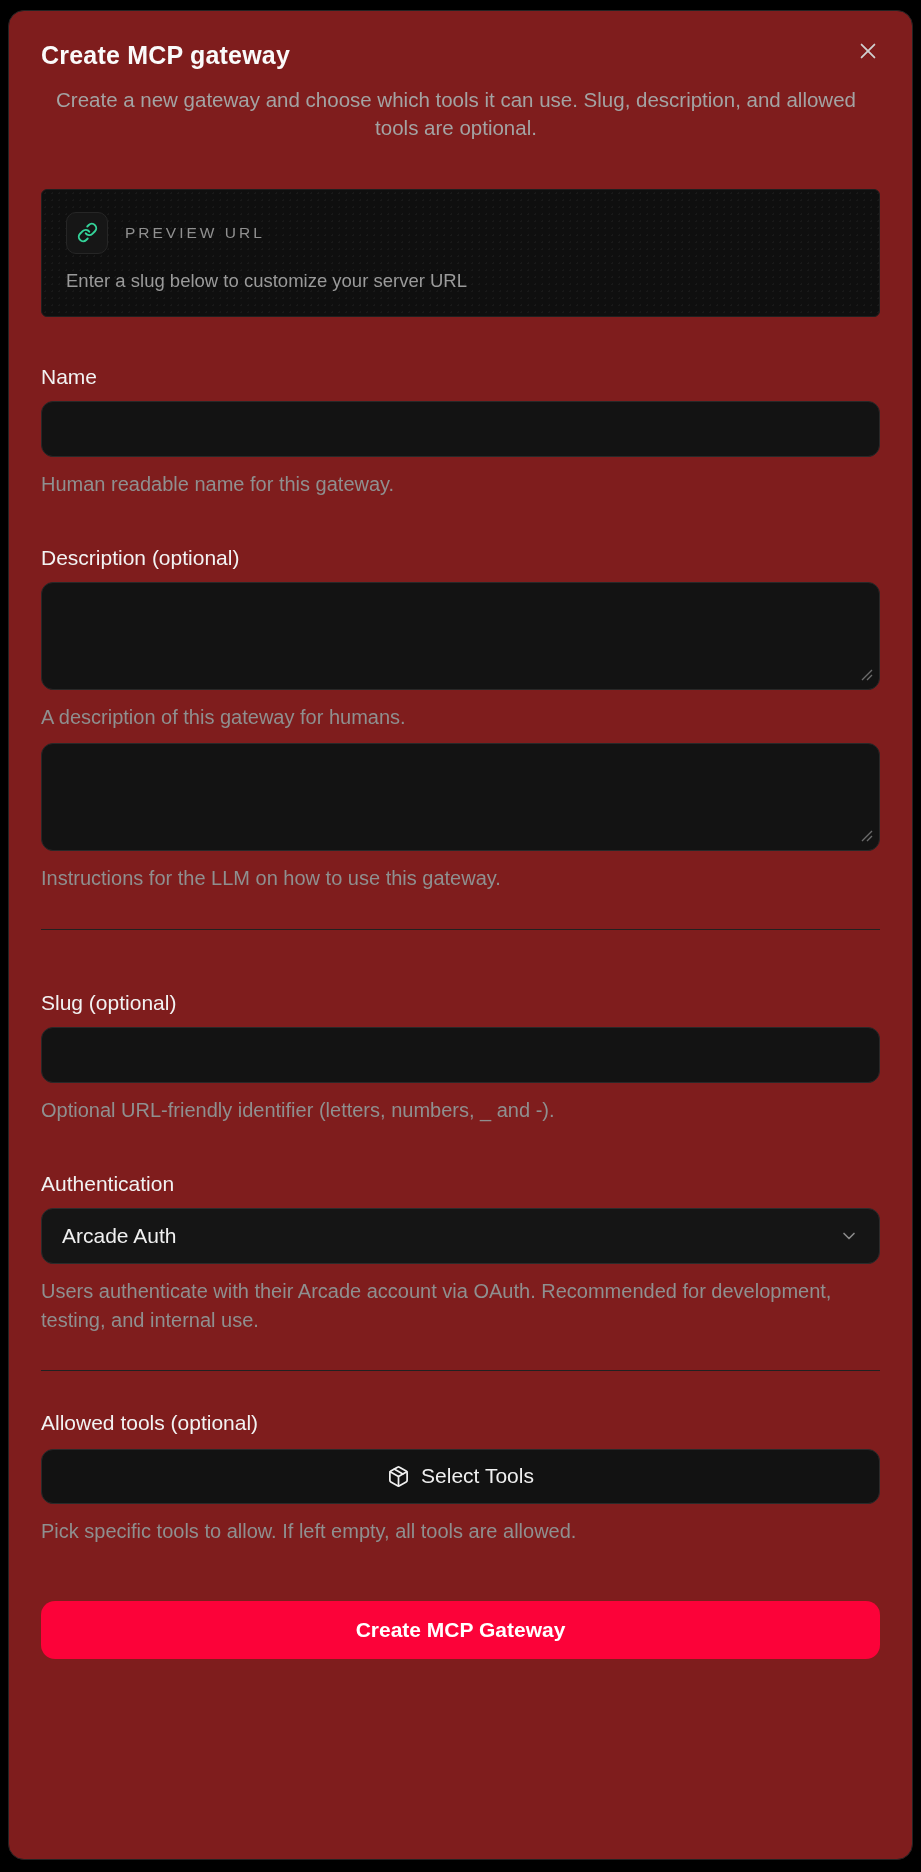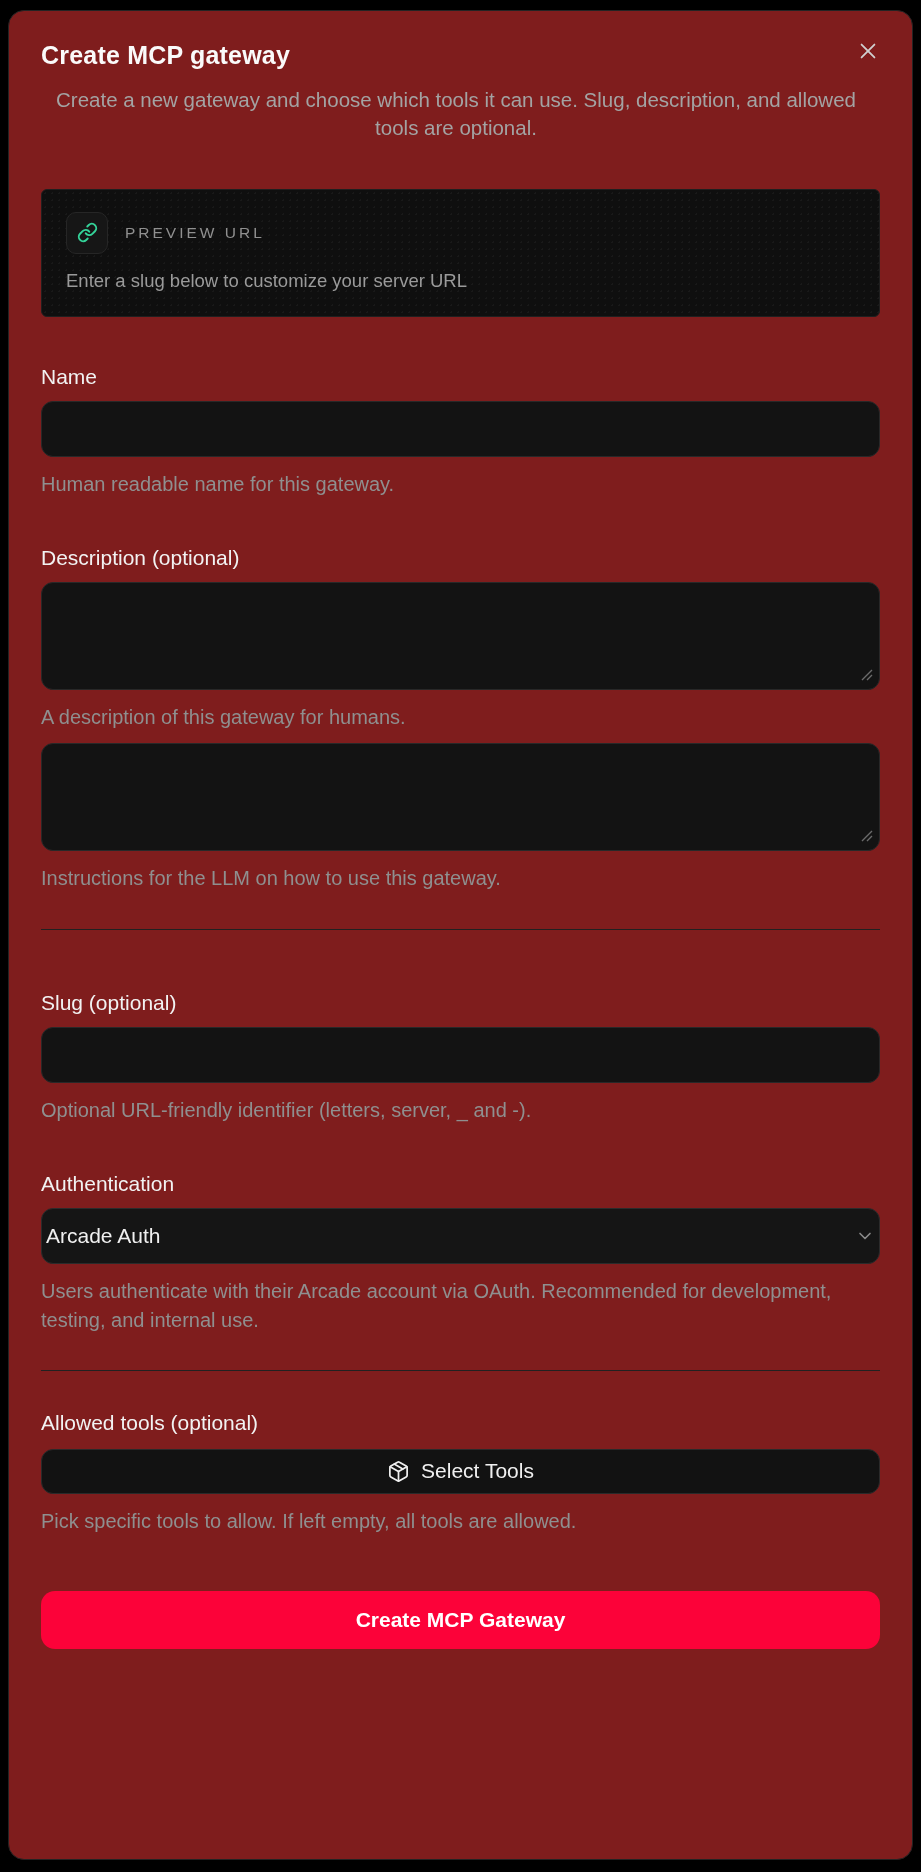--- a/index.html
+++ b/index.html
@@ -93,27 +93,27 @@
 
   .field-helper { margin-top: 13px; color: #8f8f8f; font-size: 20px; line-height: 1.42; }
 
   .divider { border: none; border-top: 1px solid #212121; margin-top: 36px; }
 
   
   .select-box {
     margin-top: 12px; height: 56px;
     background: #151515; border: 1px solid #2b2b2b; border-radius: 12px;
     display: flex; align-items: center; justify-content: space-between;
-    padding: 0 4px; cursor: pointer;
+    padding: 0 20px; cursor: pointer;
   }
   .select-value { color: #f0f0f0; font-size: 21px; }
 
   
   .tools-btn {
-    margin-top: 14px; width: 100%; height: 45px;
+    margin-top: 14px; width: 100%; height: 55px;
     background: #121212; border: 1px solid #2a2a2a; border-radius: 12px;
     display: flex; align-items: center; justify-content: center; gap: 11px;
     color: #f0f0f0; font-size: 21px; font-family: "Liberation Sans", sans-serif;
     cursor: pointer;
   }
 
   
   .submit-btn {
     margin-top: 56px; width: 100%; height: 58px;
     background: #fc0239; border: none; border-radius: 14px;
@@ -179,21 +179,21 @@
         </svg>
     </span>
   </div>
   <div class="field-helper">Instructions for the LLM on how to use this gateway.</div>
 
   <hr class="divider">
 
   
   <label class="field-label mt-section" style="margin-top:61px">Slug (optional)</label>
   <input class="text-input" type="text" value="" style="">
-  <div class="field-helper">Optional URL-friendly identifier (letters, server, _ and -).</div>
+  <div class="field-helper">Optional URL-friendly identifier (letters, numbers, _ and -).</div>
 
   
   <label class="field-label mt-section">Authentication</label>
   <div class="select-box">
     <span class="select-value">Arcade Auth</span>
     <span style="display:flex">
       <svg width="20" height="20" viewBox="0 0 24 24" fill="none" stroke="#8a8a8a" stroke-width="2" stroke-linecap="round" stroke-linejoin="round">
           <path d="m6 9 6 6 6-6"></path>
         </svg>
     </span>

